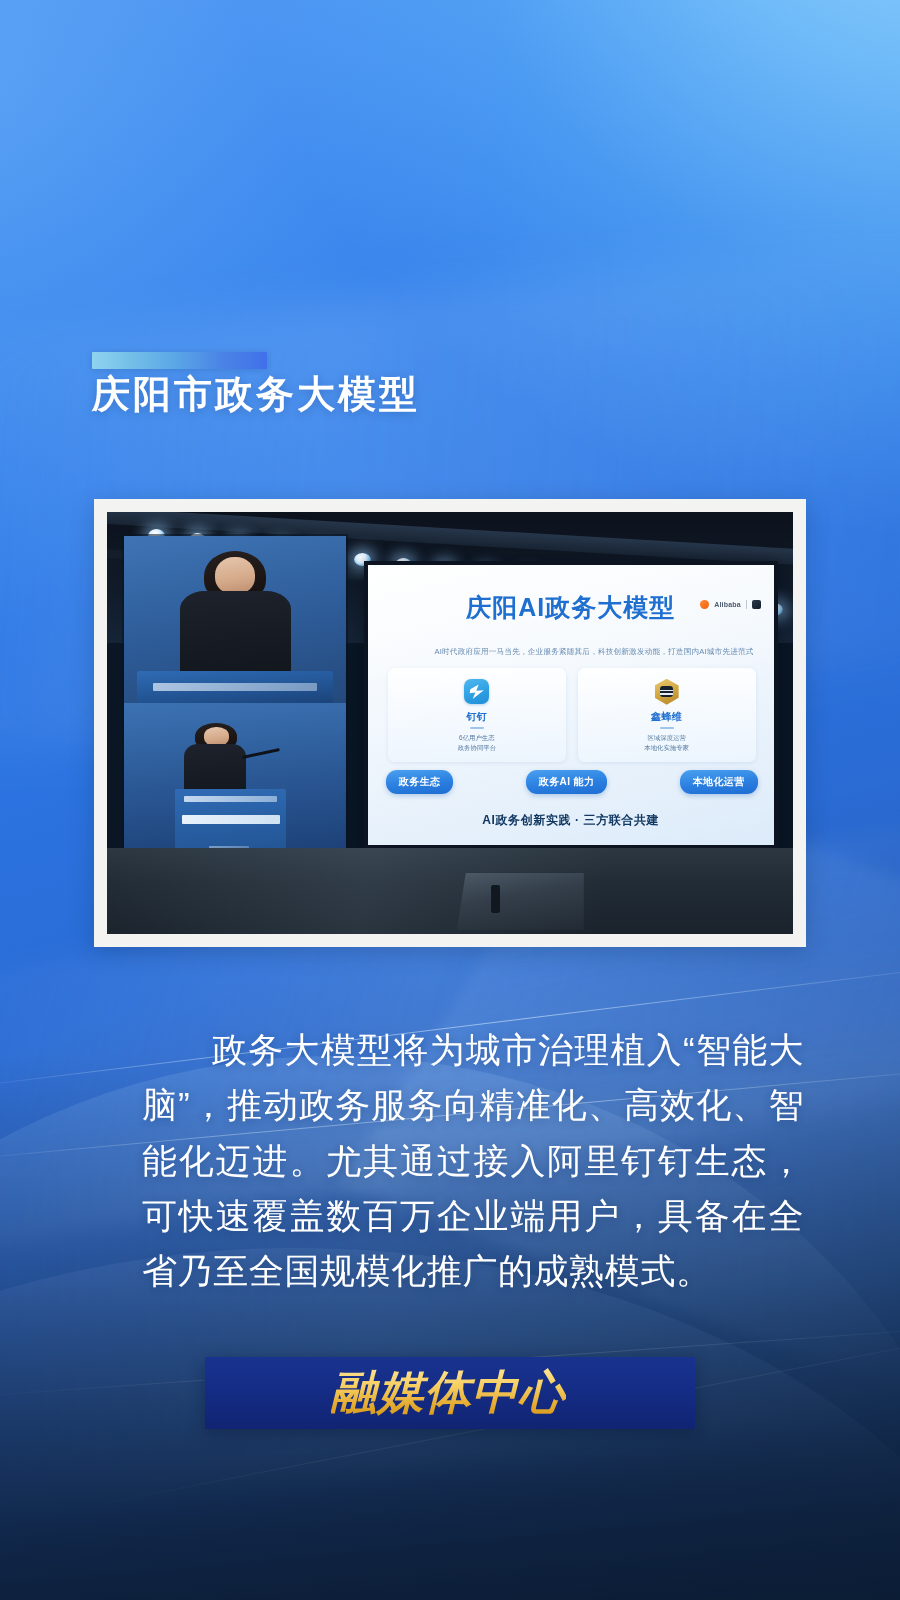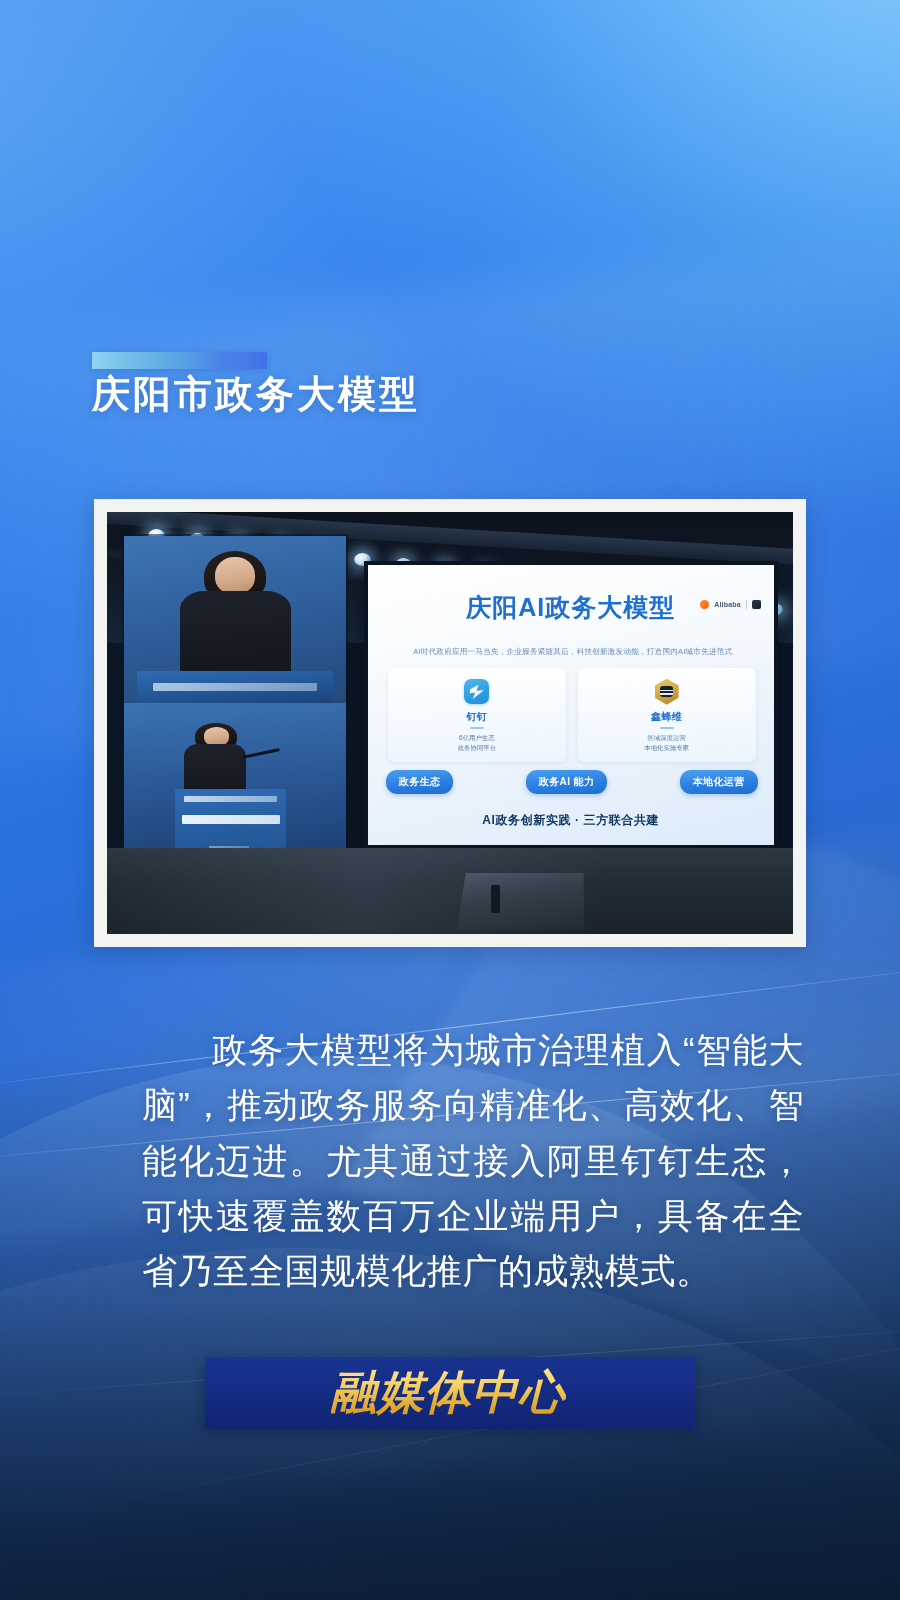--- a/index.html
+++ b/index.html
@@ -223,21 +223,21 @@
     text-align:center;
     color:#1f6fd0;
     font-weight:bold;
     font-size:25px;
     letter-spacing:1px;
     text-shadow:0 1px 0 rgba(255,255,255,.9);
     white-space:nowrap;
   }
   #slideSub{
     position:absolute; left:6%; right:5%; top:29.5%;
-    text-align:center;
+    text-align:right;
     color:#5a81ab;
     font-size:7.6px;
     letter-spacing:.2px;
     white-space:nowrap;
     opacity:.92;
   }
   #brandRow{
     position:absolute; right:3.2%; top:12.5%;
     display:flex; align-items:center; gap:5px;
   }

